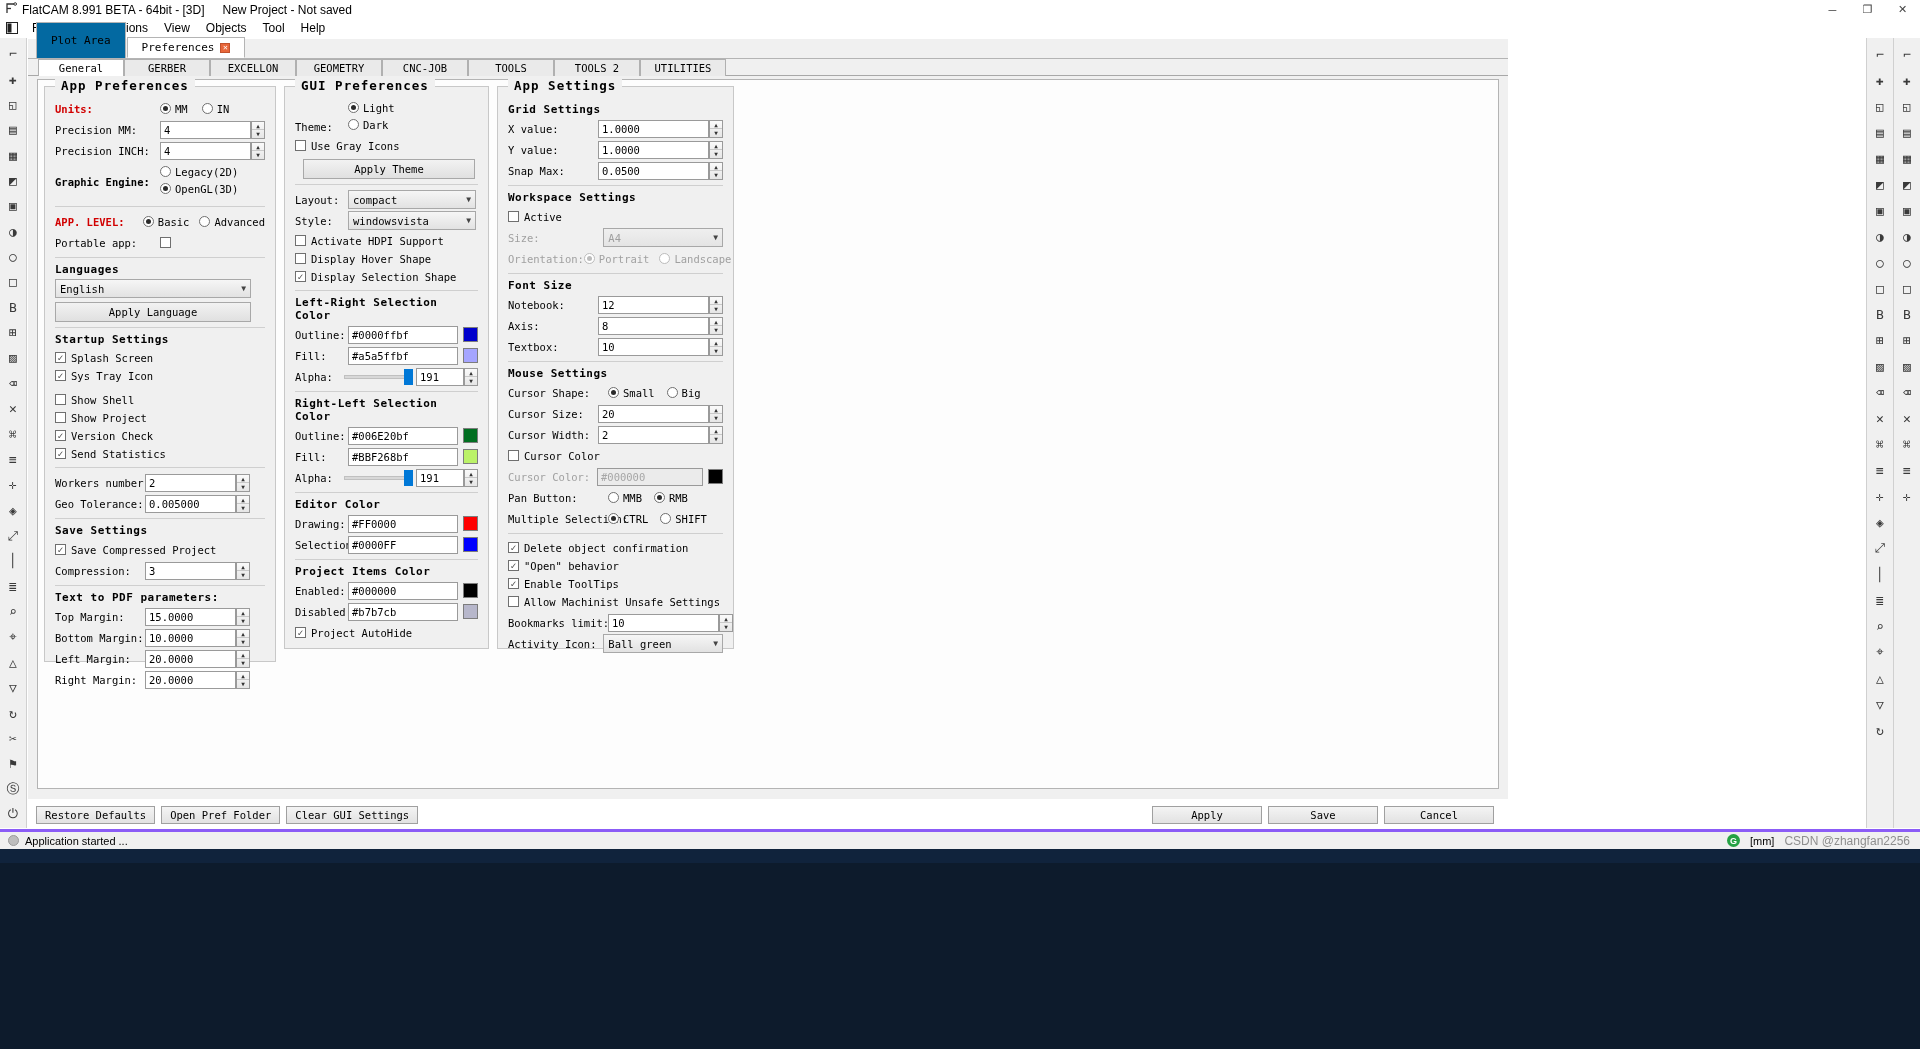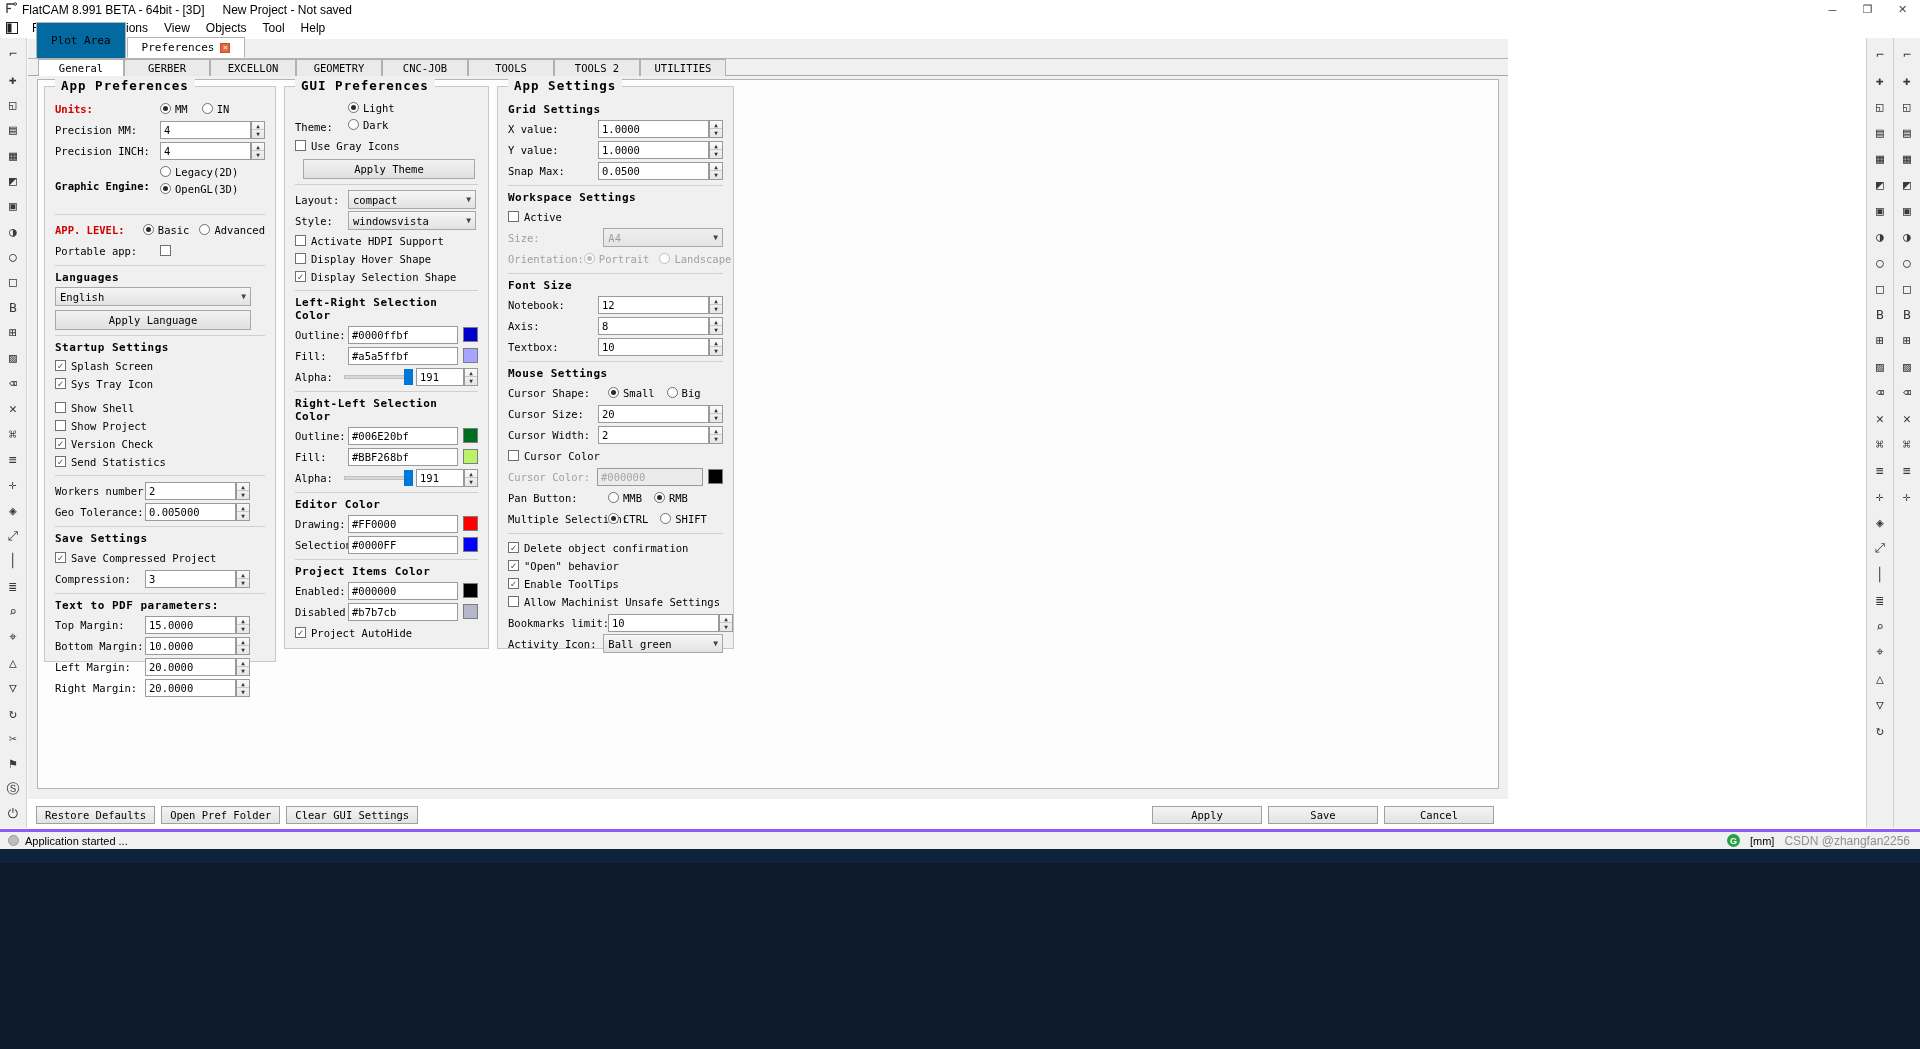--- a/index.html
+++ b/index.html
@@ -371,21 +371,21 @@
           </span>
         </div>
 
         <div style="display:flex;align-items:center;margin-top:3px">
           <span class="lbl bold" style="width:105px">Graphic Engine:</span>
           <div>
             <div class="row" style="height:17px;margin-bottom:0">
               <span class="rad"></span>
               <span class="lbl">Legacy(2D)</span>
             </div>
-            <div class="row" style="height:17px;margin-bottom:12px">
+            <div class="row" style="height:17px;margin-bottom:4px">
               <span class="rad on"></span>
               <span class="lbl">OpenGL(3D)</span>
             </div>
           </div>
         </div>
 
         <div class="hr"></div>
 
         <div class="row">
           <span class="lbl red" style="width:105px">APP. LEVEL:</span>

